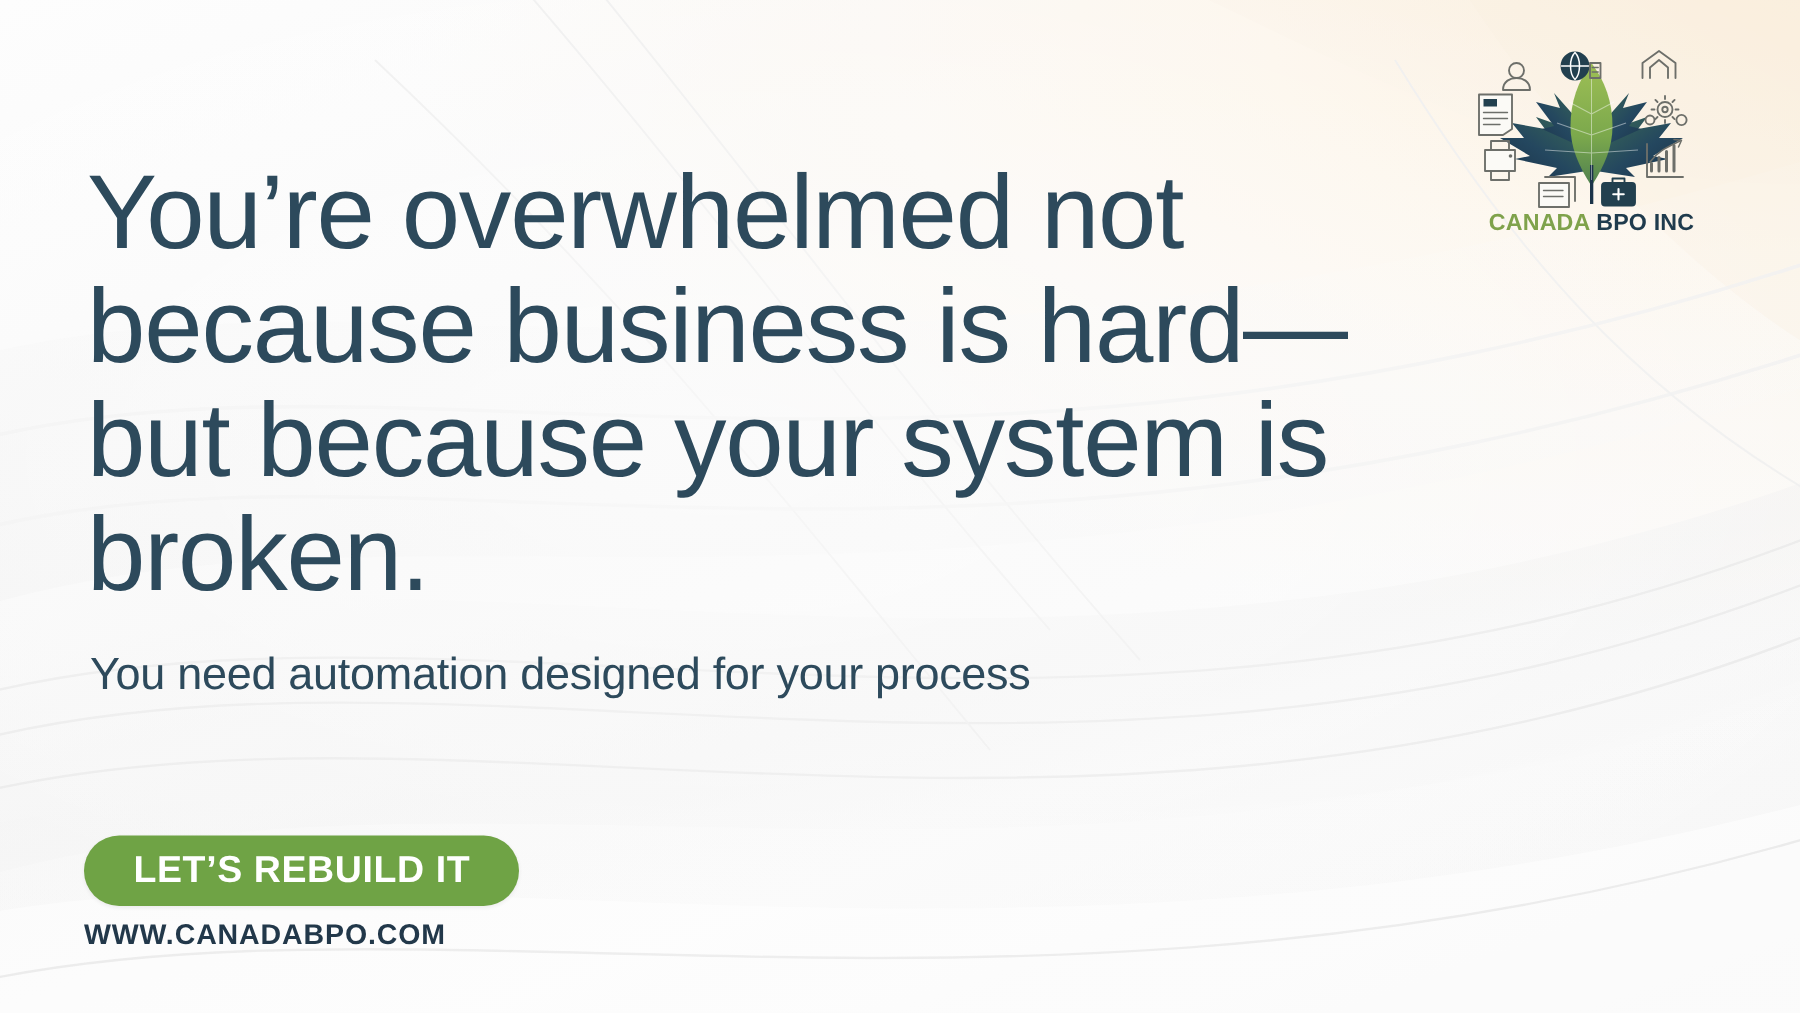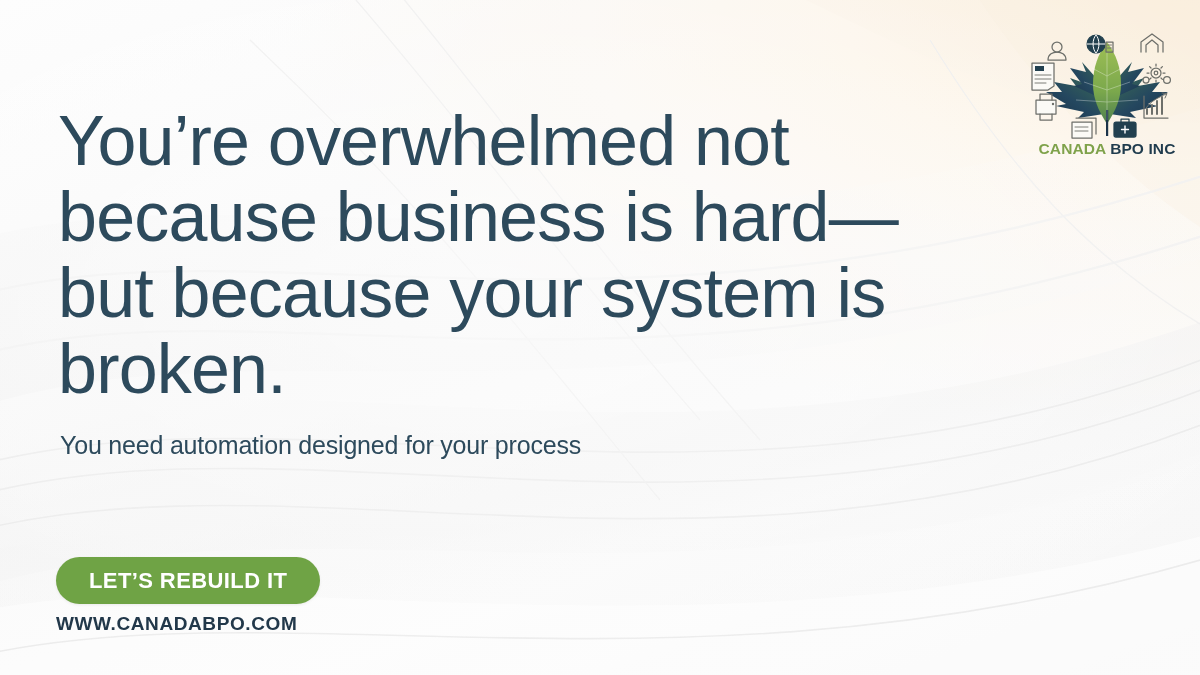--- a/index.html
+++ b/index.html
@@ -33,49 +33,49 @@
     font-size:70px;line-height:76px;
     font-weight:400;
     letter-spacing:-0.8px;
     color:#2d4a5c;
     font-family:"Liberation Sans", sans-serif;
   }
   .headline .ln{display:block;white-space:nowrap;}
 
   .subhead{
     position:absolute;left:60px;top:398px;
-    font-size:25px;line-height:44px;
+    font-size:30px;line-height:44px;
     font-weight:400;
     letter-spacing:-0.2px;
     color:#2d4a5c;
     white-space:nowrap;
   }
 
   
   .cta-wrap{position:absolute;left:56px;top:557px;}
   .cta-btn{
     display:inline-flex;align-items:center;justify-content:center;
     height:47px;padding:0 33px;
     background:#6fa345;
     border:none;border-radius:24px;
     color:#ffffff;
-    font-size:22px;font-weight:700;letter-spacing:0.4px;
+    font-size:25px;font-weight:700;letter-spacing:0.4px;
     font-family:"Liberation Sans", sans-serif;
     cursor:pointer;
     box-shadow:0 1px 3px rgba(0,0,0,0.07);
   }
   .cta-url{
     margin-top:9px;
     font-size:19px;font-weight:700;letter-spacing:0.6px;
     color:#22384a;
   }
 
   
   .logo{
-    position:absolute;left:1026px;top:28px;width:162px;height:140px;
+    position:absolute;left:980px;top:28px;width:162px;height:140px;
   }
   .logo-mark{position:relative;width:162px;height:112px;}
   .logo-mark svg{position:absolute;left:0;top:0;}
   .logo-word{
     position:absolute;left:0;top:112px;width:162px;
     text-align:center;
     font-size:15.5px;font-weight:700;letter-spacing:0.1px;
     white-space:nowrap;
   }
   .logo-word .ca{color:#7fa24b;}

